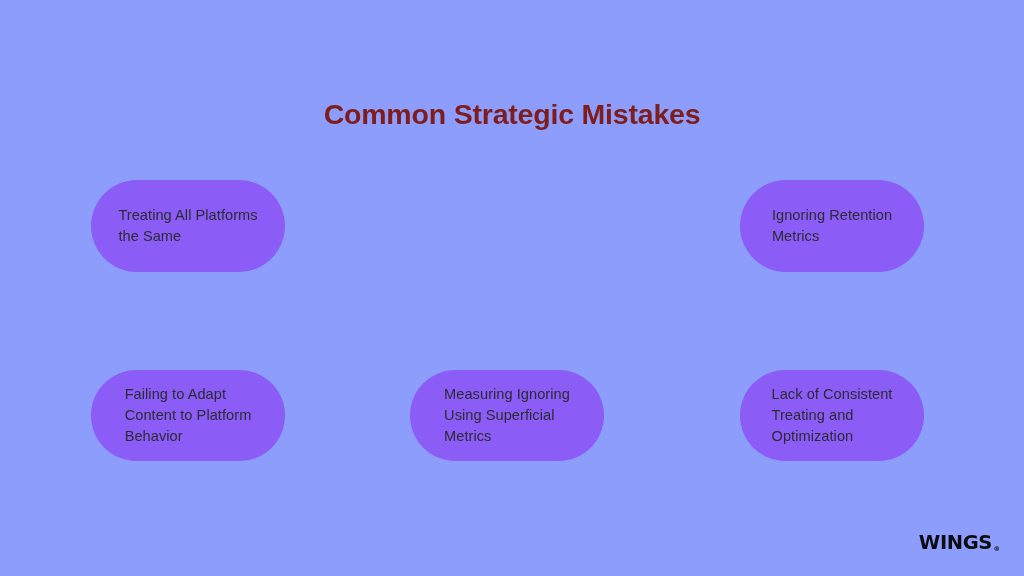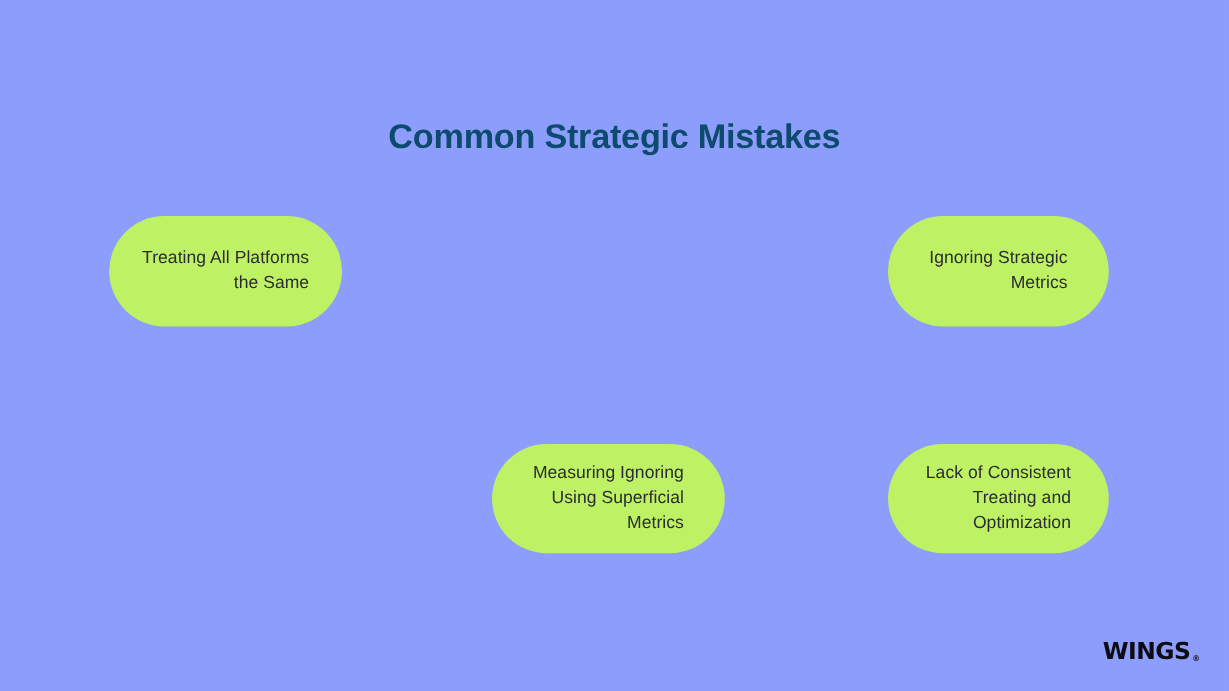--- a/index.html
+++ b/index.html
@@ -26,36 +26,36 @@
   
   #slide-title {
     position: absolute;
     left: 0;
     top: 78px;
     width: 1024px;
     text-align: center;
     font-size: 28.5px;
     font-weight: 700;
     letter-spacing: -0.2px;
-    color: #0c4a6e;
+    color: #7f1d1d;
     line-height: 1.2;
     white-space: nowrap;
   }
 
   
   .pill {
     position: absolute;
     display: flex;
     align-items: center;
     justify-content: center;
     box-sizing: border-box;
-    background: #bef264;
+    background: #8b5cf6;
     border-radius: 46px;
     padding: 4px 16px;
-    text-align: right;
+    text-align: left;
   }
   .pill-label {
     font-size: 14.6px;
     font-weight: 400;
     line-height: 1.46;
     color: #2b2b33;
     letter-spacing: 0.05px;
     white-space: pre-line;
   }
 
@@ -99,24 +99,29 @@
 
   <h1 id="slide-title">Common Strategic Mistakes</h1>
 
   <div class="pill col-1 row-1">
     <span class="pill-label">Treating All Platforms
 the Same</span>
   </div>
 
 
   <div class="pill col-3 row-1">
-    <span class="pill-label">Ignoring Strategic
+    <span class="pill-label">Ignoring Retention
 Metrics</span>
   </div>
 
+  <div class="pill col-1 row-2">
+    <span class="pill-label">Failing to Adapt
+Content to Platform
+Behavior</span>
+  </div>
 
   <div class="pill col-2 row-2">
     <span class="pill-label">Measuring Ignoring
 Using Superficial
 Metrics</span>
   </div>
 
   <div class="pill col-3 row-2">
     <span class="pill-label">Lack of Consistent
 Treating and

